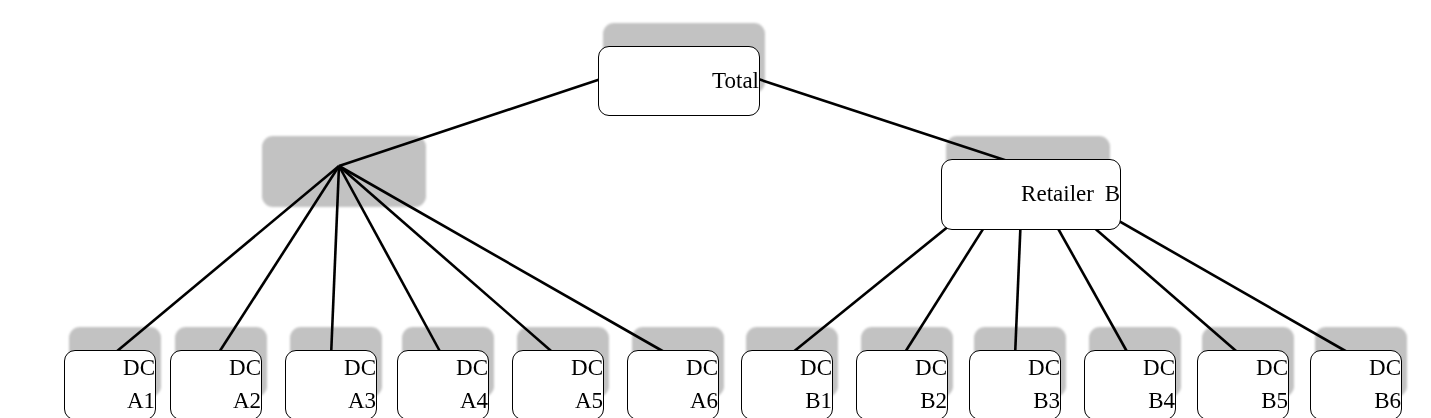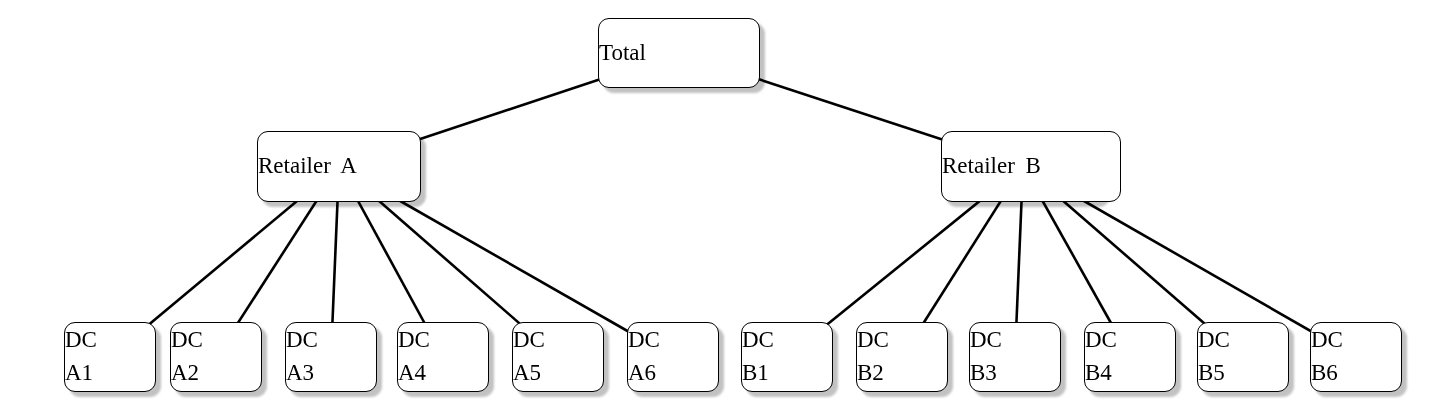--- a/index.html
+++ b/index.html
@@ -30,26 +30,27 @@
   }
   .node {
     position: absolute;
     z-index: 1;
     box-sizing: border-box;
     background: #ffffff;
     border: 1.4px solid #000000;
     border-radius: 11px;
     display: flex;
     flex-direction: column;
-    align-items: flex-start;
+    align-items: flex-end;
     justify-content: center;
     font-size: 23px;
     color: #000000;
     line-height: 1.42;
     white-space: nowrap;
+    margin-top: 28px;
   }
   .node .lbl { display: block; text-align: center; }
   .node.retailer .lbl { word-spacing: 5px; }
 </style>
 </head>
 <body>
 
 <div class="canvas">
 
   <svg class="edge-layer" width="1431" height="418">
@@ -90,23 +91,20 @@
     <line x1="1023" y1="166" x2="1015" y2="357"></line>
     <line x1="1023" y1="166" x2="1130" y2="357"></line>
     <line x1="1023" y1="166" x2="1243" y2="357"></line>
     <line x1="1023" y1="166" x2="1356" y2="357"></line>
   </svg>
 
   <div class="node" style="left:598px;top:18px;width:162px;height:70px">
     <span class="lbl">Total</span>
   </div>
 
-  <div class="node retailer" style="left:257px;top:131px;width:164px;height:71px">
-    <span class="lbl">Retailer A</span>
-  </div>
   <div class="node retailer" style="left:941px;top:131px;width:180px;height:71px">
     <span class="lbl">Retailer B</span>
   </div>
 
   <div class="node dc" style="left:64px;top:322px;width:92px;height:70px">
     <span class="lbl">DC</span>
     <span class="lbl">A1</span>
   </div>
   <div class="node dc" style="left:170px;top:322px;width:92px;height:70px">
     <span class="lbl">DC</span>

